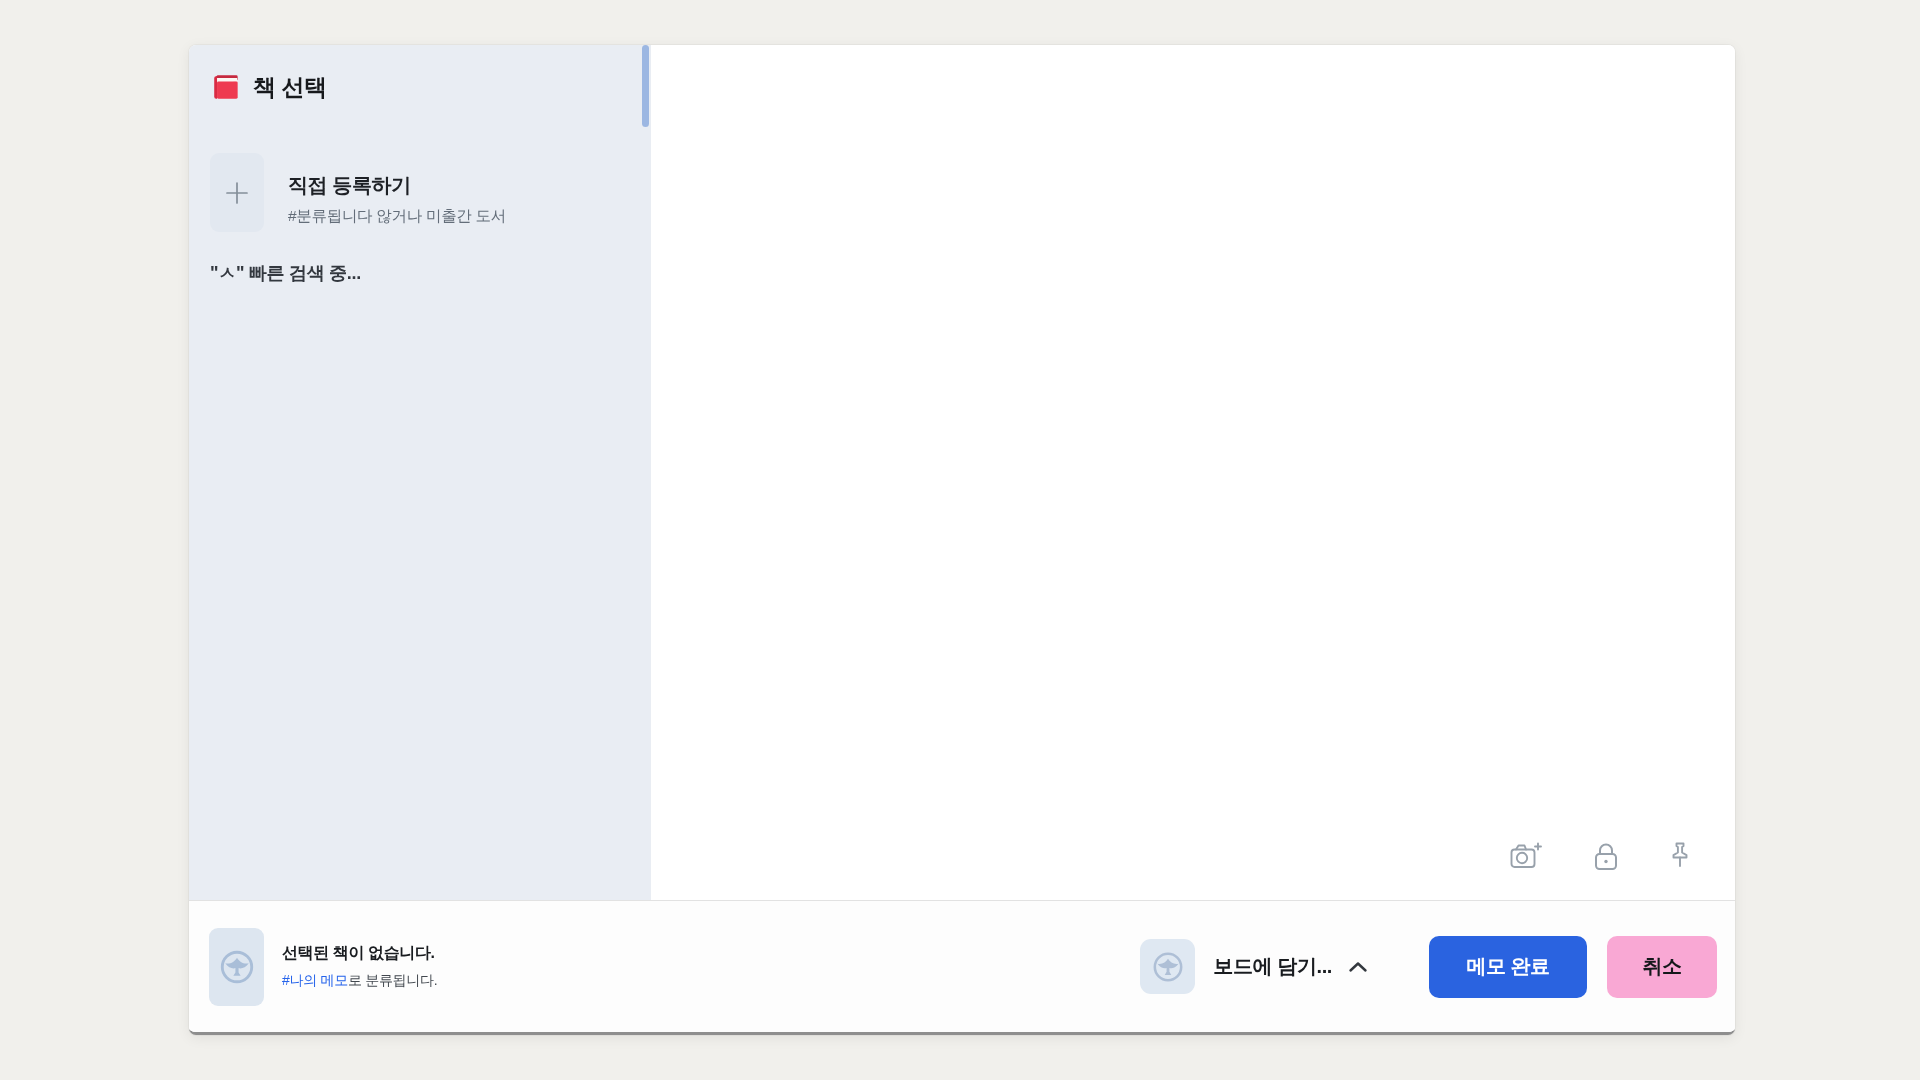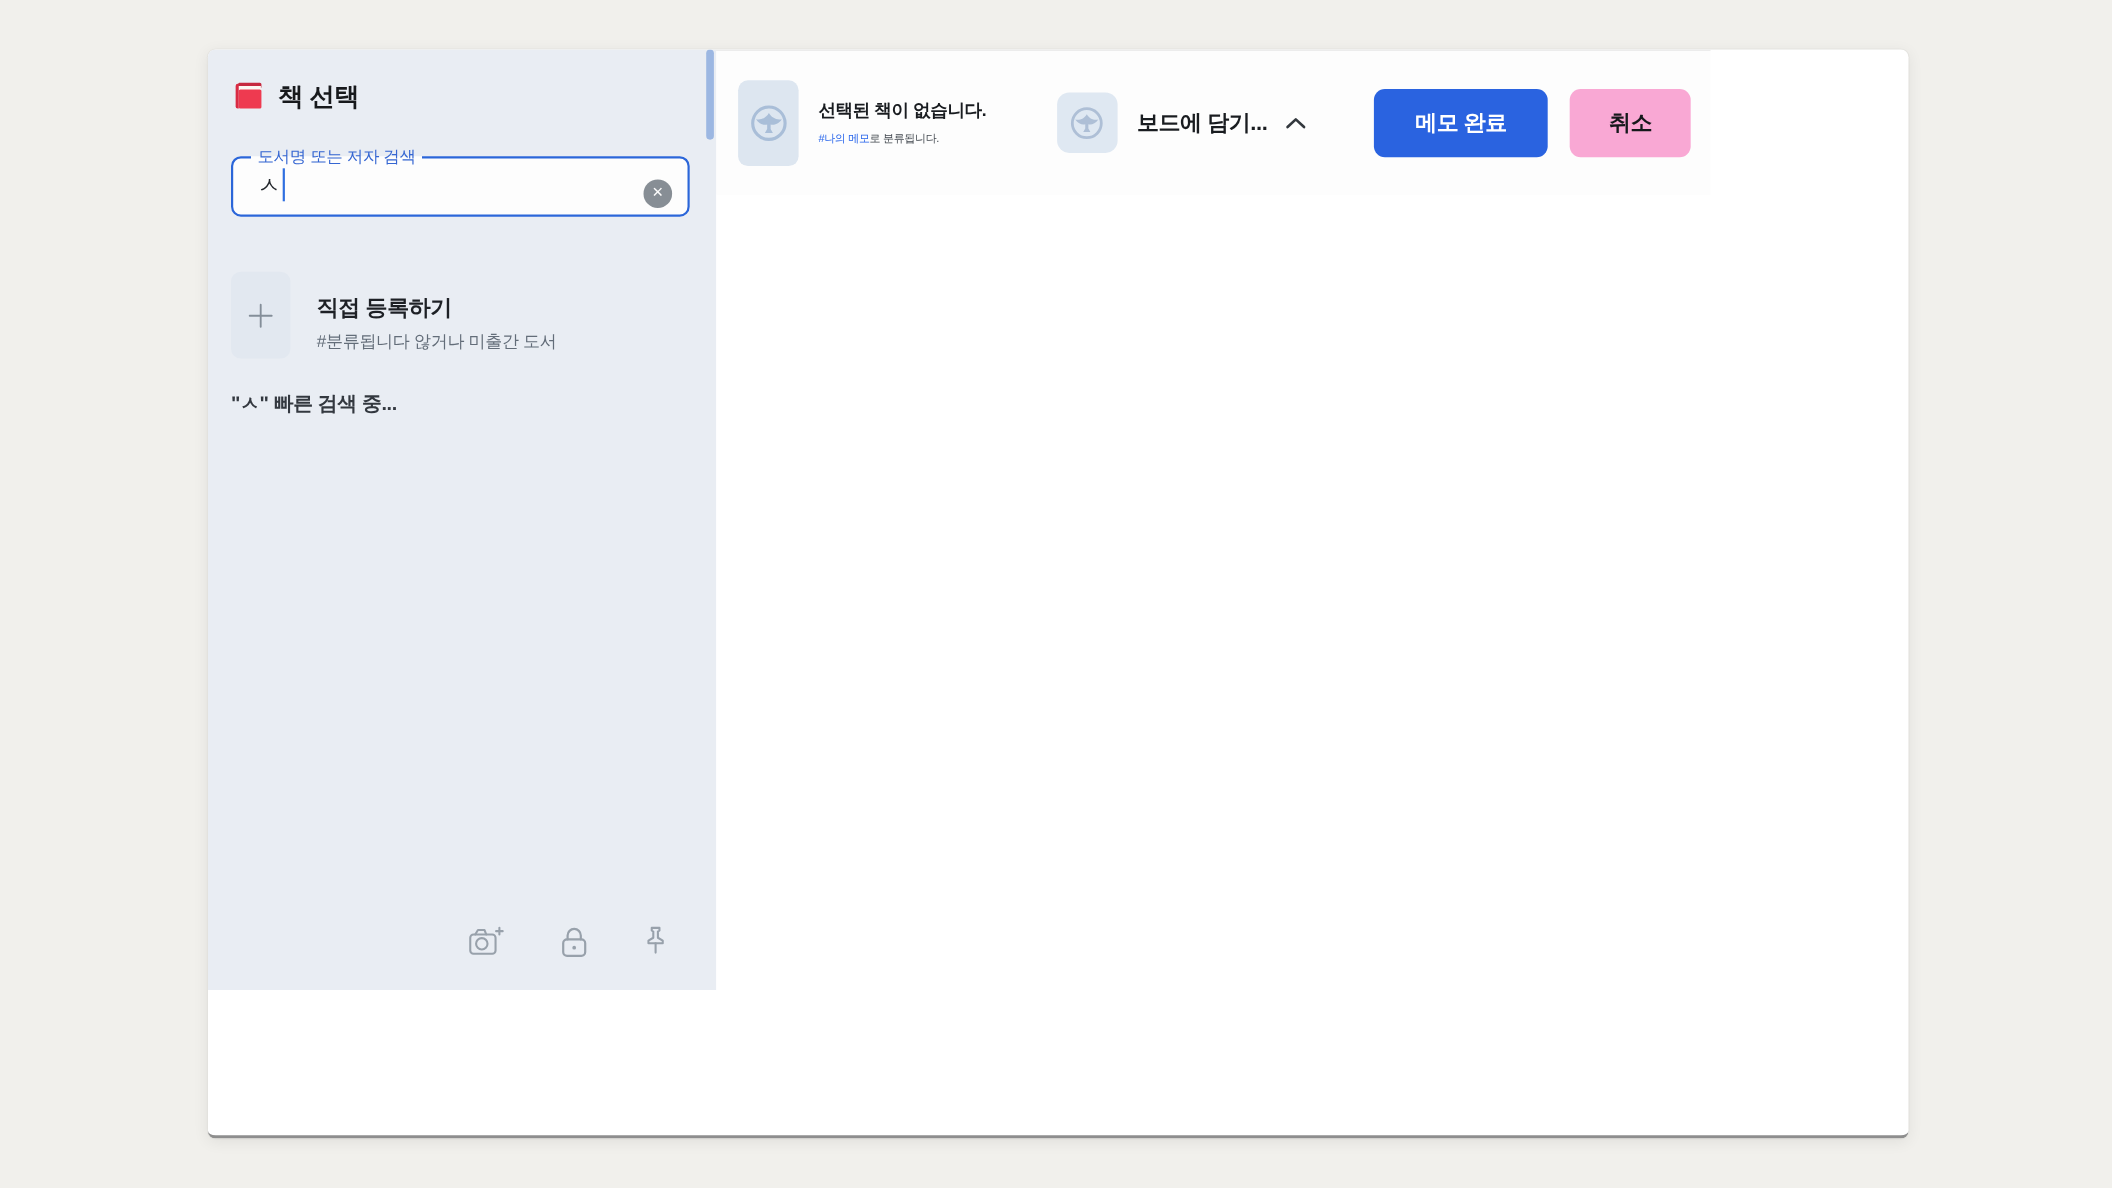--- a/index.html
+++ b/index.html
@@ -8,21 +8,21 @@
     background:#f1f0ec;
     font-family:"Liberation Sans","DejaVu Sans",sans-serif;
     color:#1b1e22;
     position:relative;
   }
   .card {
     position:absolute; left:189px; top:45px; width:1546px; height:990px;
     background:#ffffff; border-radius:7px;
     box-shadow:0 0 0 1px rgba(0,0,0,0.03), 0 3px 14px rgba(0,0,0,0.07);
     border-bottom:3px solid #8e8e8e;
-    display:flex; overflow:hidden;
+    display:flex; flex-direction:column; overflow:hidden;
   }
   .main { display:flex; height:855px; }
   .sidebar {
     width:462px; height:100%; background:#e9edf3;
     padding:26px 20px 0 21px; position:relative; flex-shrink:0;
   }
   .scroll-thumb {
     position:absolute; top:0; right:2px; width:7px; height:82px;
     background:#9cb7e2; border-radius:4px;
   }
@@ -64,21 +64,21 @@
     position:absolute; right:42px; bottom:26px; display:flex; align-items:center; gap:47px;
   }
   .tool-btn { background:none; border:none; cursor:pointer; padding:0; display:flex; }
 
   .footer {
     height:132px; border-top:1px solid #e2e2e2; background:#fdfdfd;
     display:flex; align-items:center; padding:0 18px 0 20px; gap:18px;
   }
   .tile.footer-book { width:55px; height:78px; background:#dde6f0; }
   .footer-texts .ft-title { font-size:16px; font-weight:bold; color:#191c20; letter-spacing:-0.4px; }
-  .footer-texts .ft-sub { font-size:10px; margin-top:8px; letter-spacing:-0.3px; color:#42484f; }
+  .footer-texts .ft-sub { font-size:14px; margin-top:8px; letter-spacing:-0.3px; color:#42484f; }
   .ft-link { color:#2563eb; }
   .footer-right { margin-left:auto; display:flex; align-items:center;padding-left:46px; }
   .tile.board { width:55px; height:55px; border-radius:11px; background:#dfe8f2; cursor:pointer; }
   .board-label { font-size:20px; font-weight:bold; color:#191c20; margin-left:18px; letter-spacing:-0.4px; cursor:pointer; }
   .chevron-wrap { margin-left:15px; display:flex; cursor:pointer; }
   .btn { border:none; border-radius:10px; height:62px; font-weight:bold; font-size:20px; cursor:pointer; letter-spacing:-0.5px; font-family:inherit; }
   .btn-primary { width:158px; background:#2a63e0; color:#ffffff; margin-left:60px; }
   .btn-cancel  { width:110px; background:#f9a8d4; color:#15181b; margin-left:20px; }
 </style>
 </head>
@@ -95,28 +95,20 @@
           <svg width="30" height="30" viewBox="0 0 32 32">
             <path d="M5 6 L8 3.5 H28 a1.5 1.5 0 0 1 1.5 1.5 V8 L27 10 Z" fill="#c6293f"></path>
             <path d="M7.5 6.5 H29 V10.5 H7.5 Z" fill="#fcf7f2"></path>
             <path d="M4.5 6.5 a2 2 0 0 1 2-2 h1 V28.5 h-1 a2 2 0 0 1 -2-2 Z" fill="#d92b43"></path>
             <rect x="7.5" y="10" width="22" height="18.5" rx="1.5" fill="#ee3a50"></rect>
           </svg>
         </span>
         <span class="sidebar-title">책 선택</span>
       </div>
 
-      <fieldset class="text-field">
-        <legend>도서명 또는 저자 검색</legend>
-        <div class="field-row">
-          <span class="field-value">ㅅ</span>
-          <span class="caret"></span>
-        </div>
-        <button class="clear-btn">✕</button>
-      </fieldset>
 
       <div class="manual-row">
         <div class="tile book">
           <span style="display:flex;">
             <svg width="28" height="28" viewBox="0 0 28 28">
               <path d="M14 4 V24 M4 14 H24" stroke="#848e99" stroke-width="1.7" stroke-linecap="round"></path>
             </svg>
           </span>
         </div>
         <div class="manual-texts">

